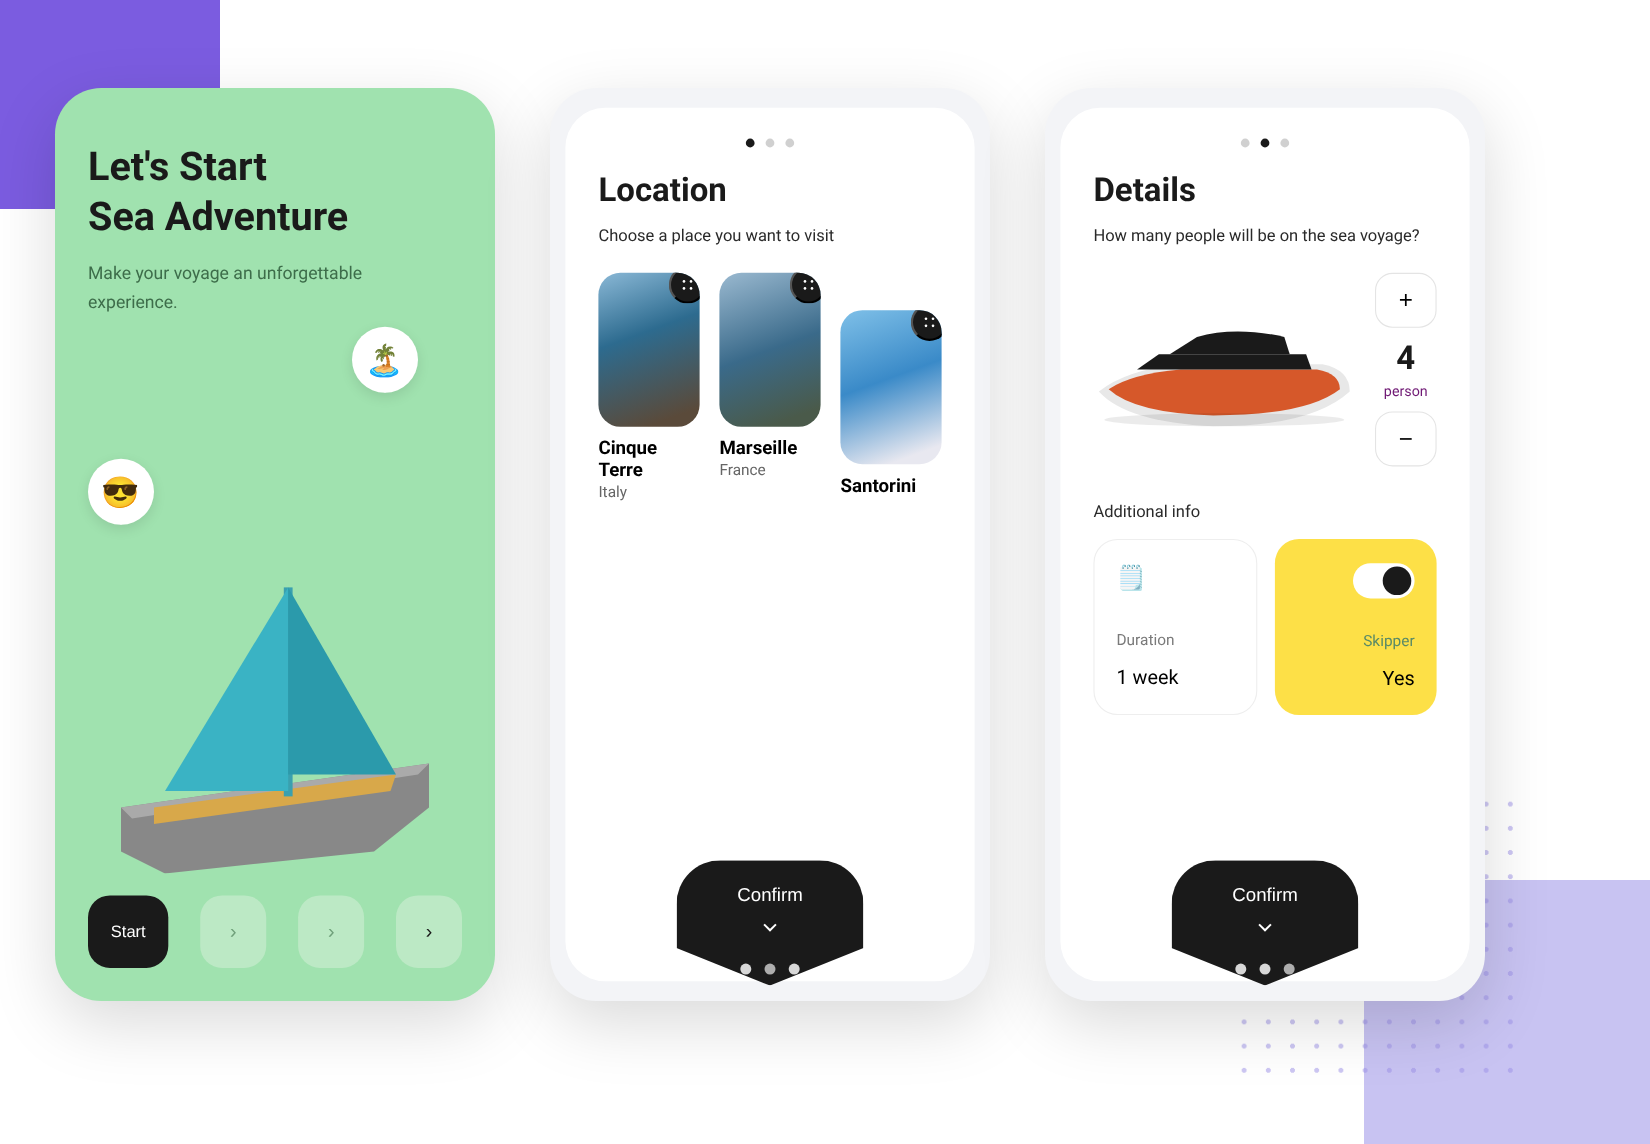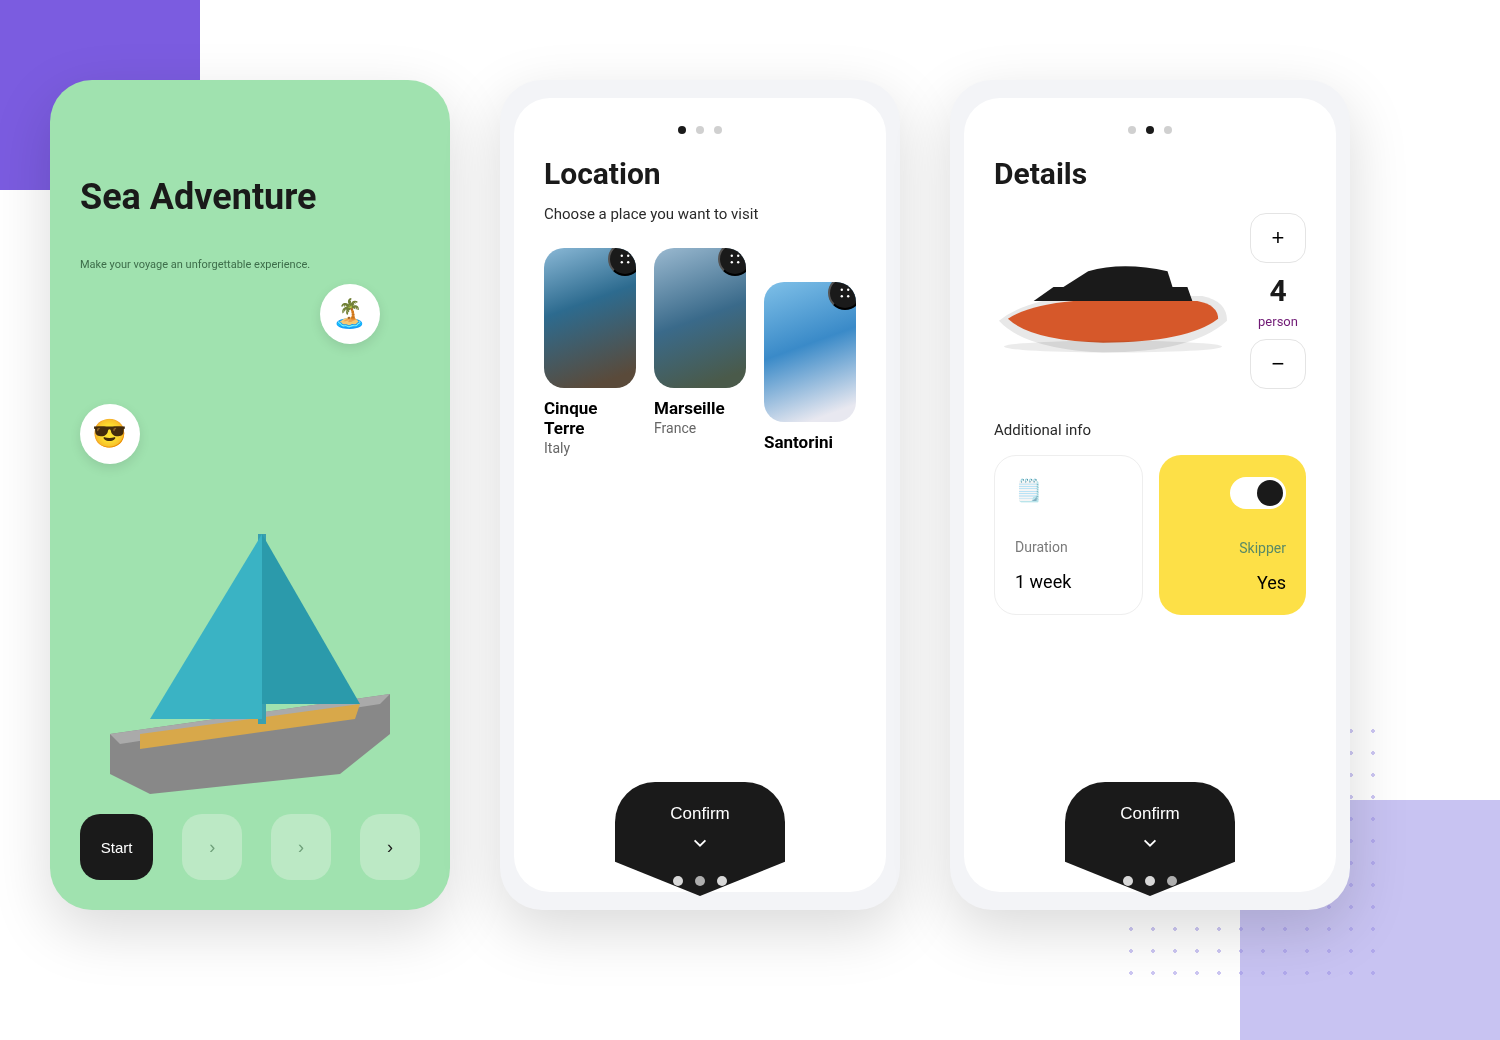--- a/index.html
+++ b/index.html
@@ -46,21 +46,21 @@
     height: 830px;
     border-radius: 42px;
     background: #f3f4f7;
     box-shadow: 0 20px 60px rgba(0,0,0,0.15);
     position: relative;
     overflow: hidden;
   }
   
   .phone.s1 { background: #a0e2af; padding: 50px 30px 30px; display: flex; flex-direction: column; }
   .s1-title { font-size: 36px; font-weight: 700; color: #1a1a1a; line-height: 1.25; }
-  .s1-sub { font-size: 11px; color: #3d6d4a; margin-top: 36px; line-height: 1.6; max-width: 300px; }
+  .s1-sub { font-size: 16px; color: #3d6d4a; margin-top: 16px; line-height: 1.6; max-width: 300px; }
   .s1-art {
     flex: 1; position: relative; margin-top: 10px;
   }
   .bubble {
     position: absolute; background: #fff; border-radius: 50%;
     width: 60px; height: 60px; display: flex; align-items: center; justify-content: center;
     font-size: 28px; box-shadow: 0 4px 12px rgba(0,0,0,0.1);
   }
   .bubble::after {
     content: ''; position: absolute; bottom: -10px; left: 50%;
@@ -169,21 +169,21 @@
 <body>
 
 <div class="bg-purple-square"></div>
 <div class="bg-lav-square"></div>
 <div class="bg-dots"></div>
 
 <div class="canvas">
 
   <div class="phone s1">
     <h1 class="s1-title">
-      <br>
+      <span>Let's Start</span><br>
       <span>Sea Adventure</span>
     </h1>
     <p class="s1-sub">Make your voyage an unforgettable experience.</p>
 
     <div class="s1-art">
       <div class="bubble b1">🏝️</div>
       <div class="bubble b2">😎</div>
       <svg class="sailboat" viewBox="0 0 340 300">
 
         <polygon points="30,240 310,200 310,240 260,280 70,300 30,280" fill="#888"></polygon>
@@ -284,20 +284,21 @@
   </div>
 
   <div class="phone s3">
     <div class="card">
       <div class="dots">
         <span class="dot"></span>
         <span class="dot on"></span>
         <span class="dot"></span>
       </div>
       <h2 class="card-title">Details</h2>
+      <p class="card-sub">How many people will be on the sea voyage?</p>
 
       <div class="stepper-row">
         <svg class="speedboat" viewBox="0 0 240 120">
           <path d="M5 80 Q30 60 80 55 L210 55 Q235 60 235 80 Q200 112 110 112 Q30 108 5 80 Z" fill="#e8e8e8"></path>
           <path d="M14 78 Q35 64 80 60 L205 60 Q226 64 226 78 Q195 102 110 102 Q38 100 14 78 Z" fill="#d6582a"></path>
           <path d="M40 60 L200 60 L195 46 L60 46 Z" fill="#1a1a1a"></path>
           <path d="M70 46 L180 46 L175 30 Q130 20 95 30 Z" fill="#1a1a1a"></path>
           <ellipse cx="120" cy="106" rx="110" ry="6" fill="#000" opacity="0.08"></ellipse>
         </svg>
         <div class="stepper-col">

